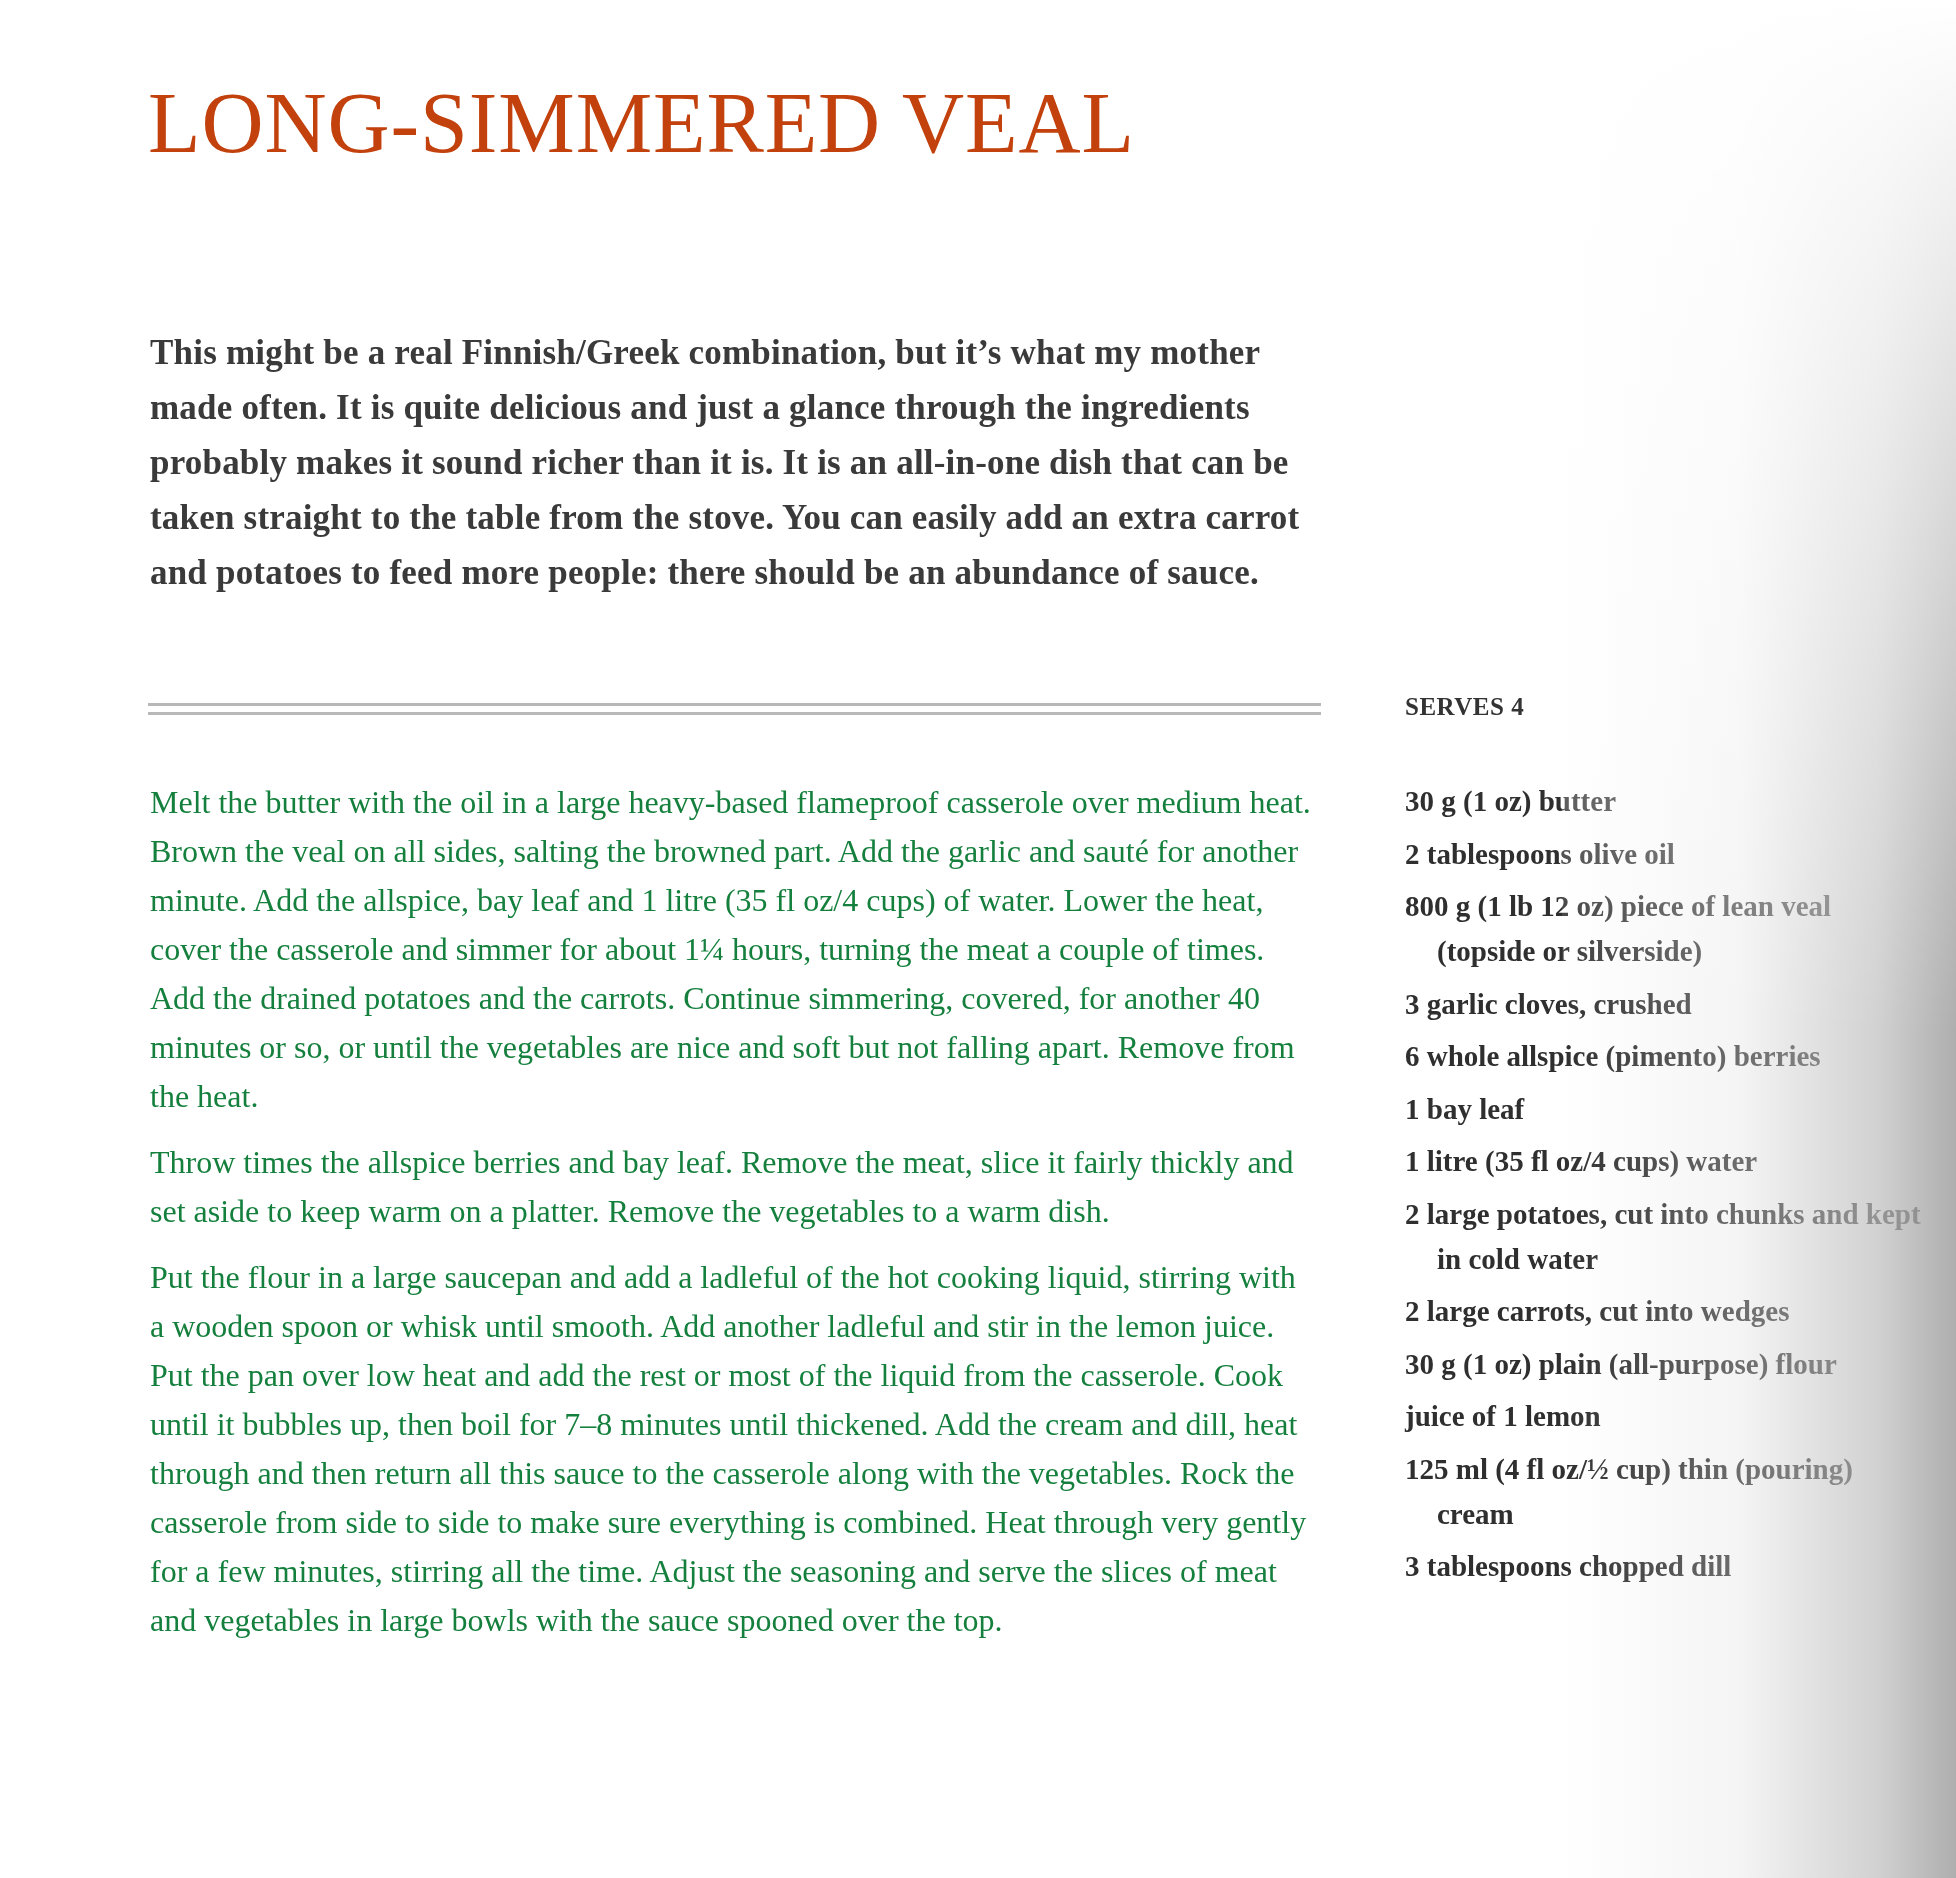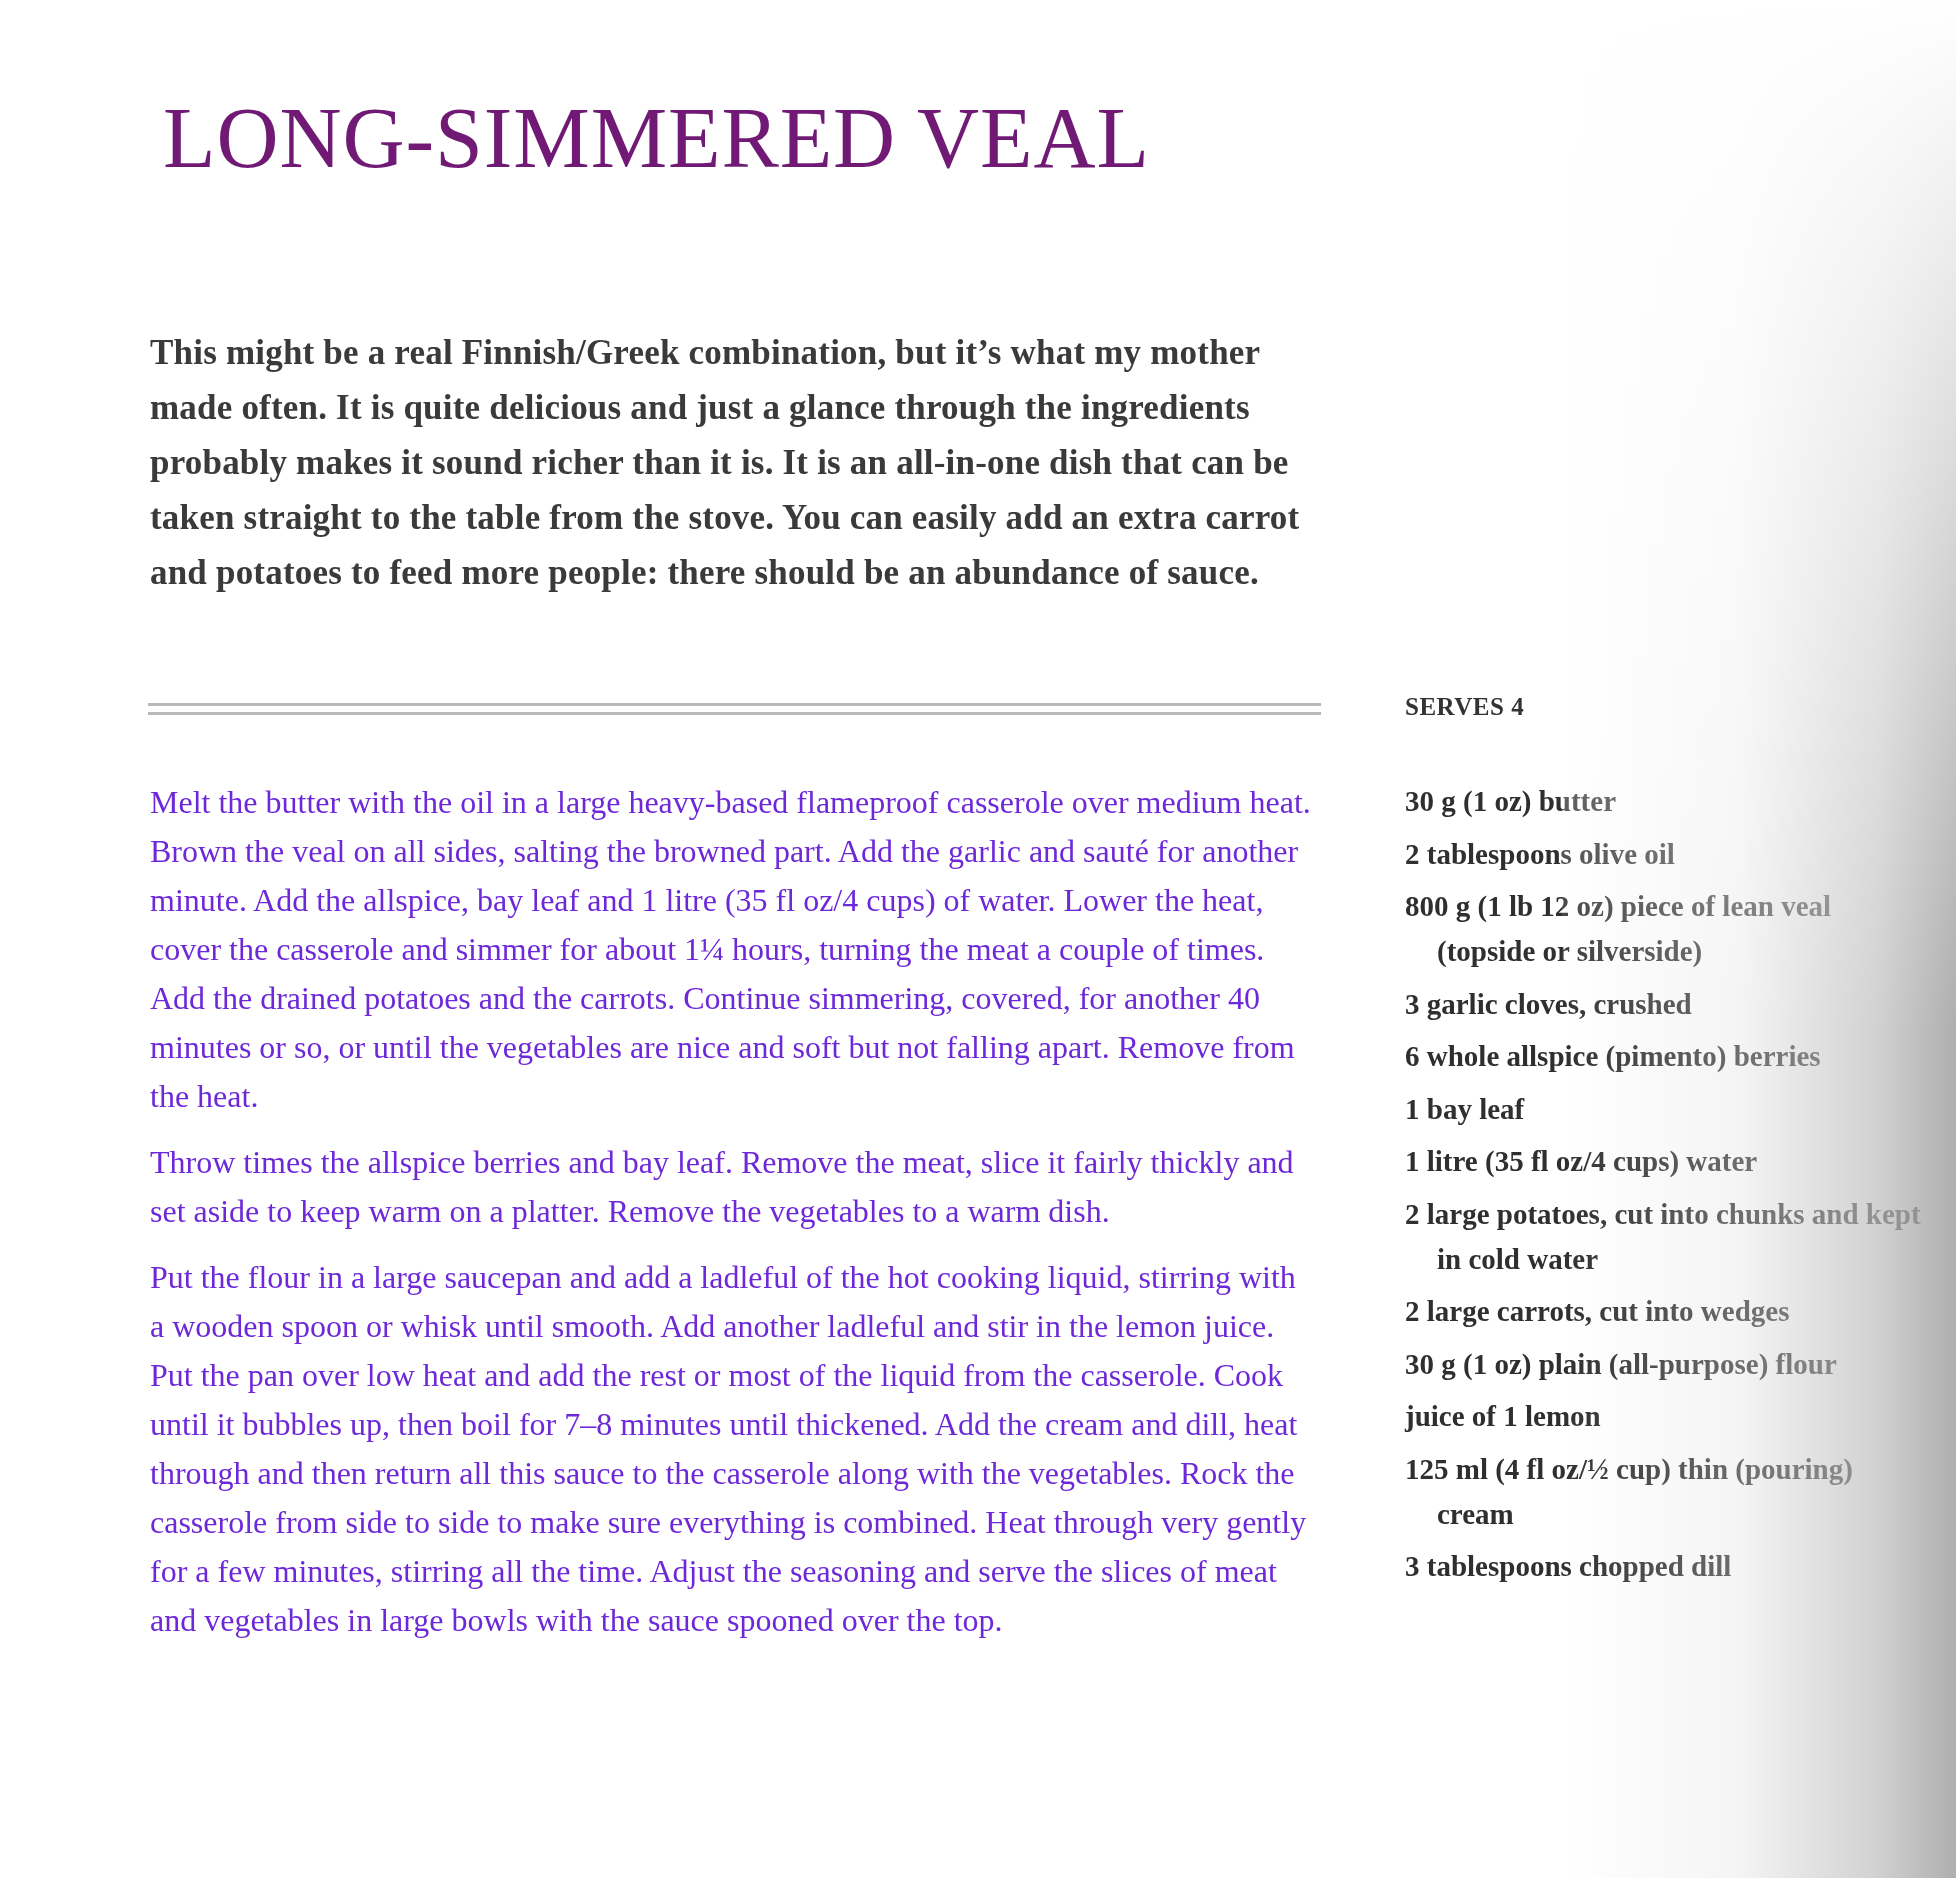--- a/index.html
+++ b/index.html
@@ -23,26 +23,26 @@
       height: 1879px;
       pointer-events: none;
       background:
         linear-gradient(180deg, rgba(255,255,255,1) 0%, rgba(255,255,255,0) 55%),
         linear-gradient(90deg, rgba(255,255,255,0) 0%, rgba(225,225,225,0.35) 45%, rgba(190,190,190,0.7) 80%, rgba(160,160,160,0.85) 100%);
     }
     .title {
       position: absolute;
       left: 148px;
       top: 77px;
-      margin: 15px;
+      margin: 0;
       font-weight: normal;
       font-size: 86px;
       line-height: 92px;
       letter-spacing: 0.9px;
-      color: #701a75;
+      color: #c2410c;
       text-transform: uppercase;
     }
     .title span { display: block; }
     .amp {
       font-style: italic;
       font-family: "DejaVu Serif", serif;
       font-size: 77px;
     }
     .intro {
       position: absolute;
@@ -76,21 +76,21 @@
     .method {
       position: absolute;
       left: 150px;
       top: 778px;
       width: 1166px;
     }
     .method p {
       margin: 0 0 17px 0;
       font-size: 32px;
       line-height: 49px;
-      color: #6d28d9;
+      color: #15803d;
     }
     .sidebar {
       position: absolute;
       left: 1405px;
       top: 693px;
       width: 525px;
     }
     .serves {
       font-size: 25px;
       font-weight: bold;

